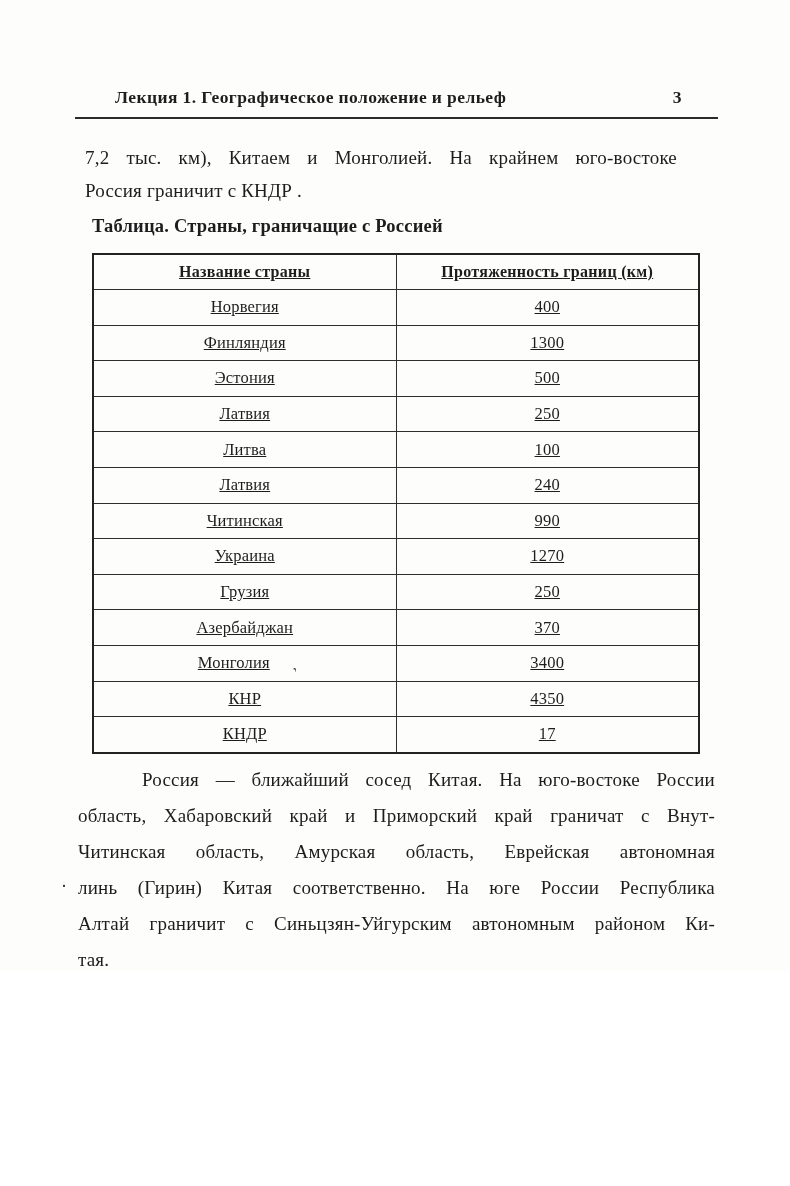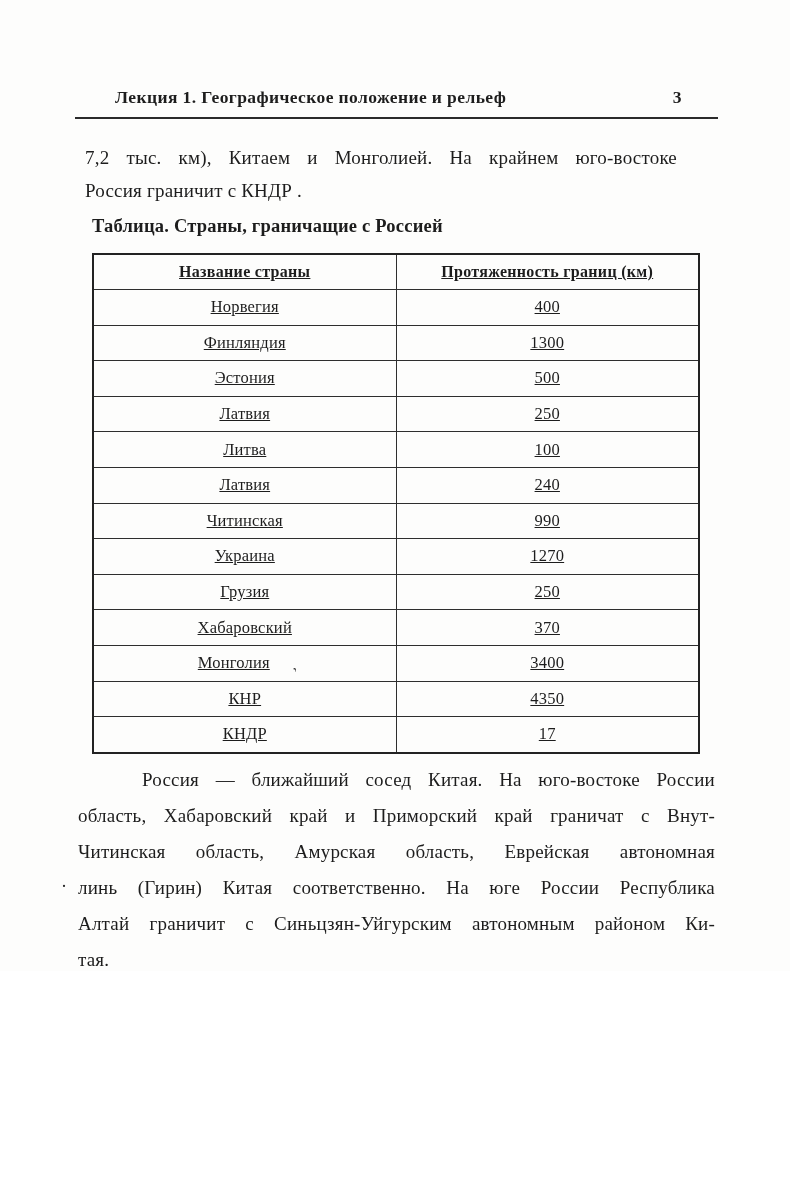--- a/index.html
+++ b/index.html
@@ -122,21 +122,21 @@
       </tr>
       <tr>
         <td>Украина</td>
         <td>1270</td>
       </tr>
       <tr>
         <td>Грузия</td>
         <td>250</td>
       </tr>
       <tr>
-        <td>Хабаровский</td>
+        <td>Азербайджан</td>
         <td>370</td>
       </tr>
       <tr>
         <td><span>Монголия</span><span class="stray-mark">,</span></td>
         <td>3400</td>
       </tr>
       <tr>
         <td>КНР</td>
         <td>4350</td>
       </tr>

